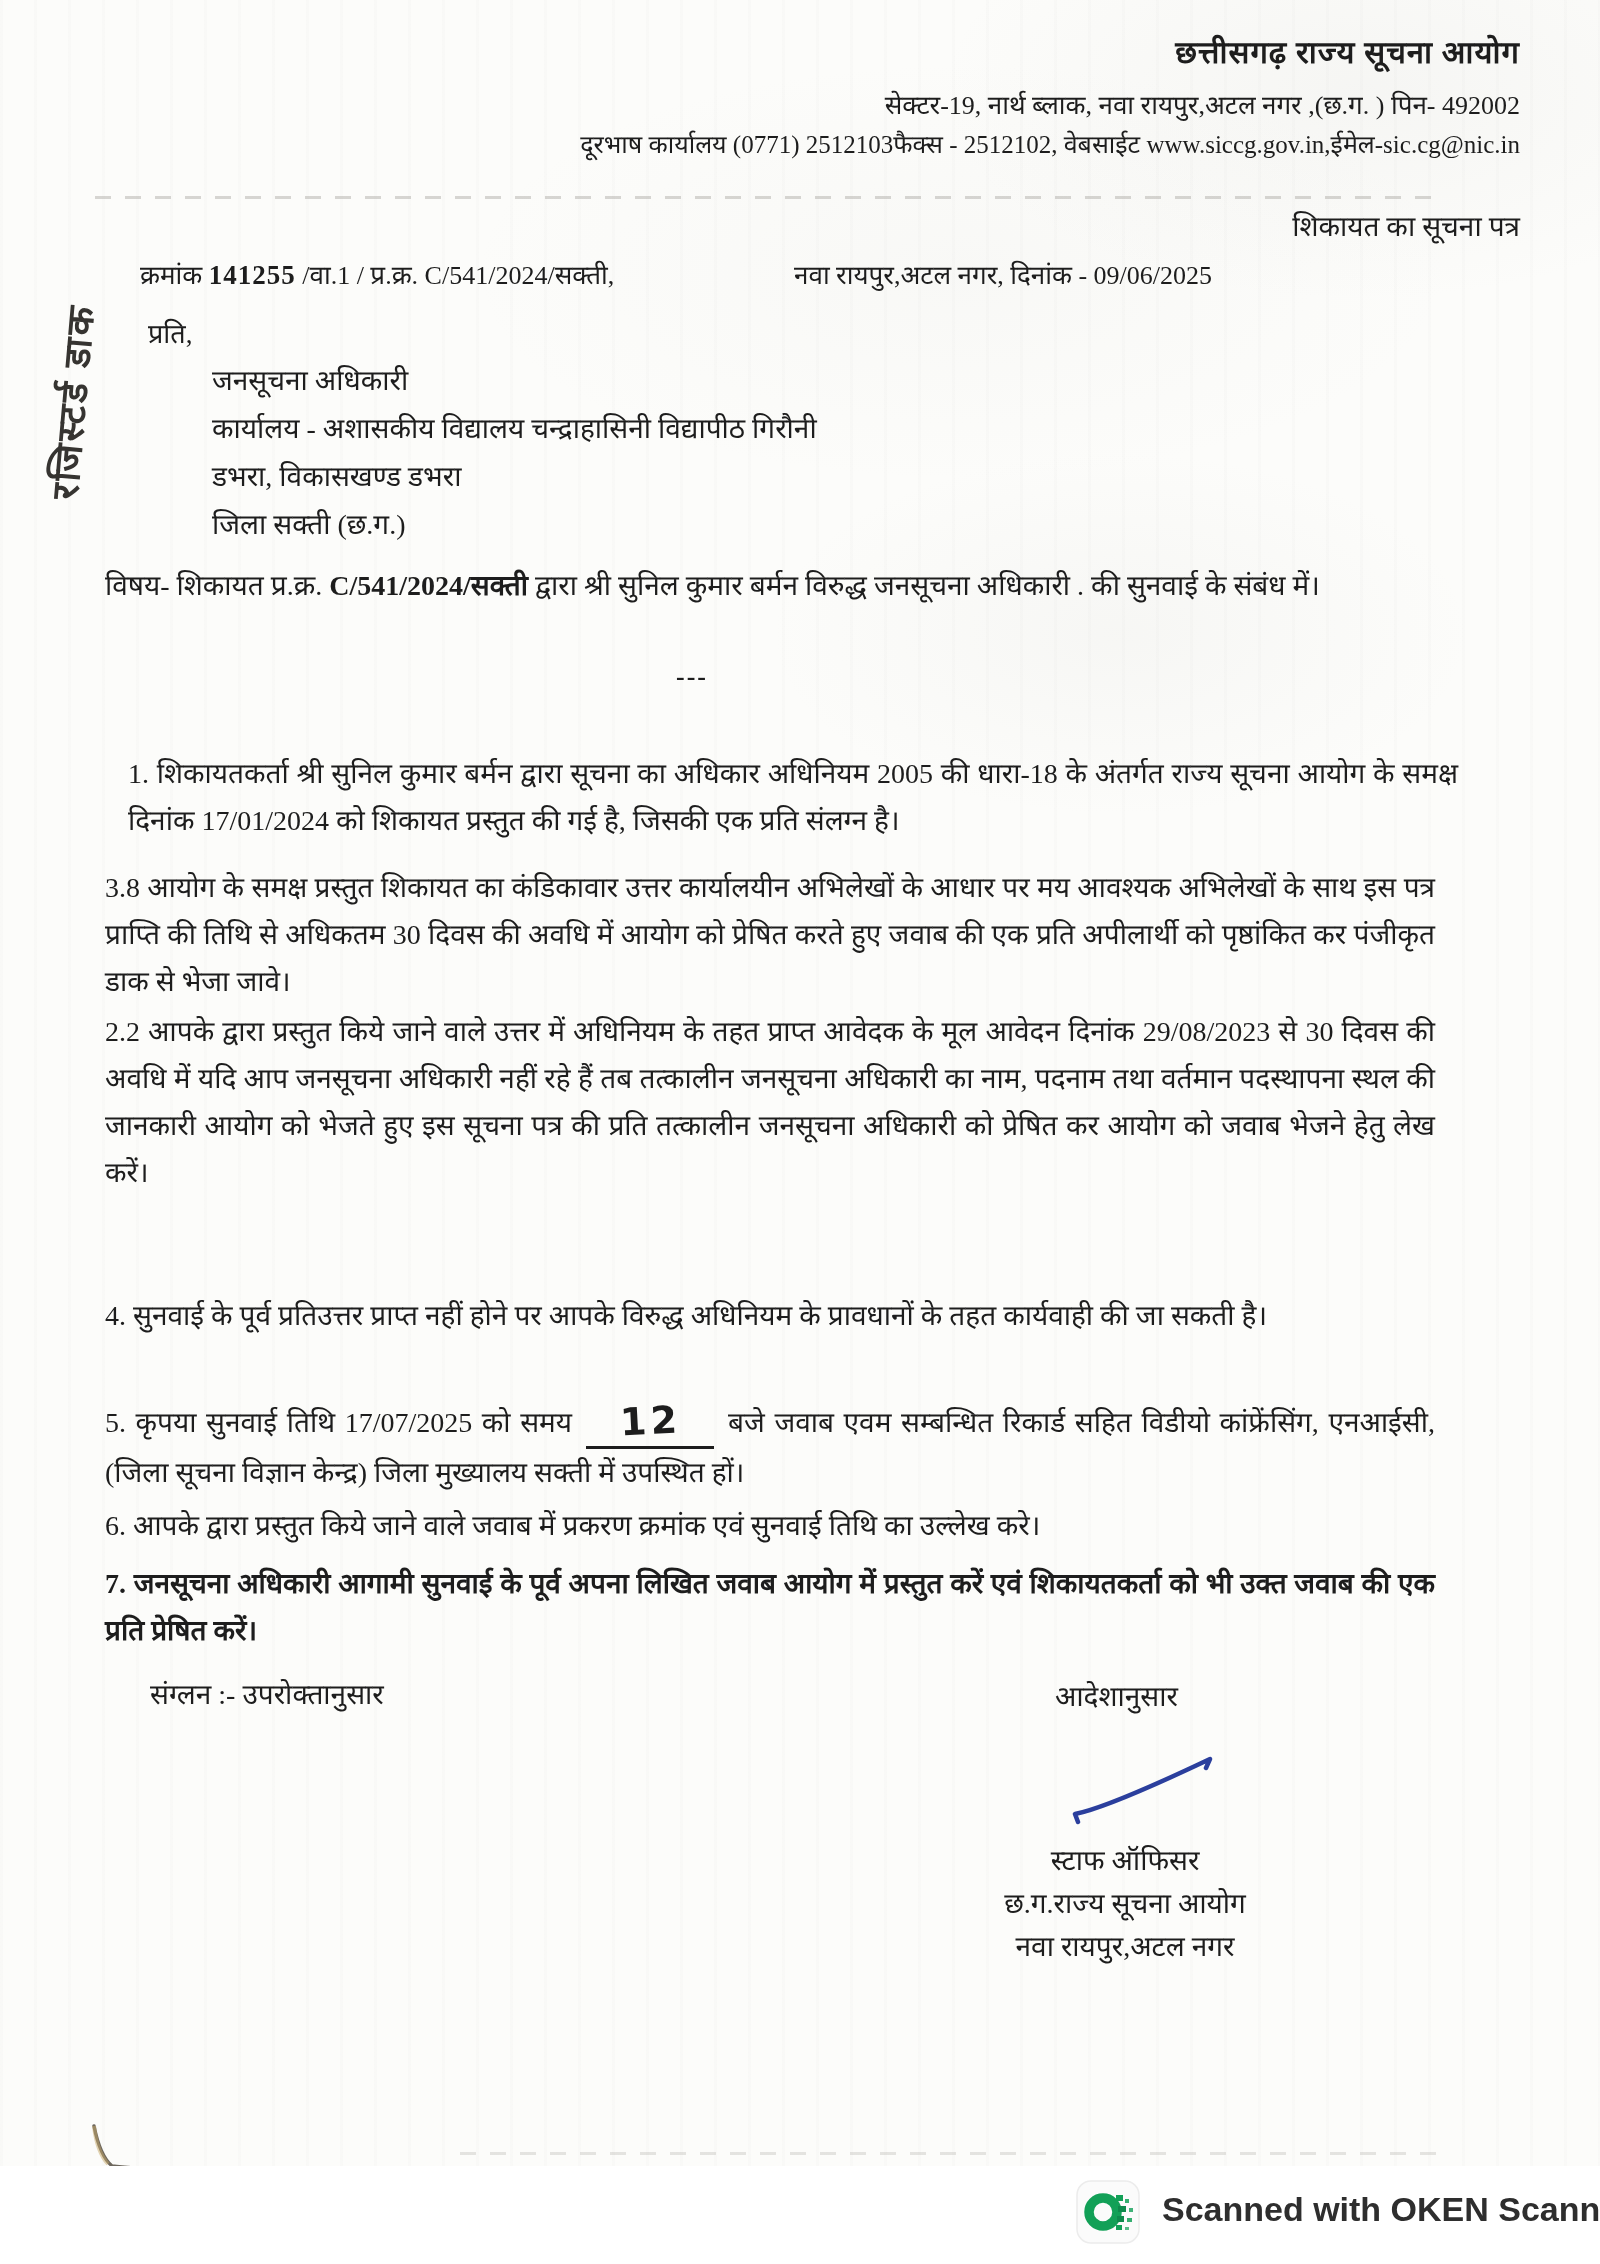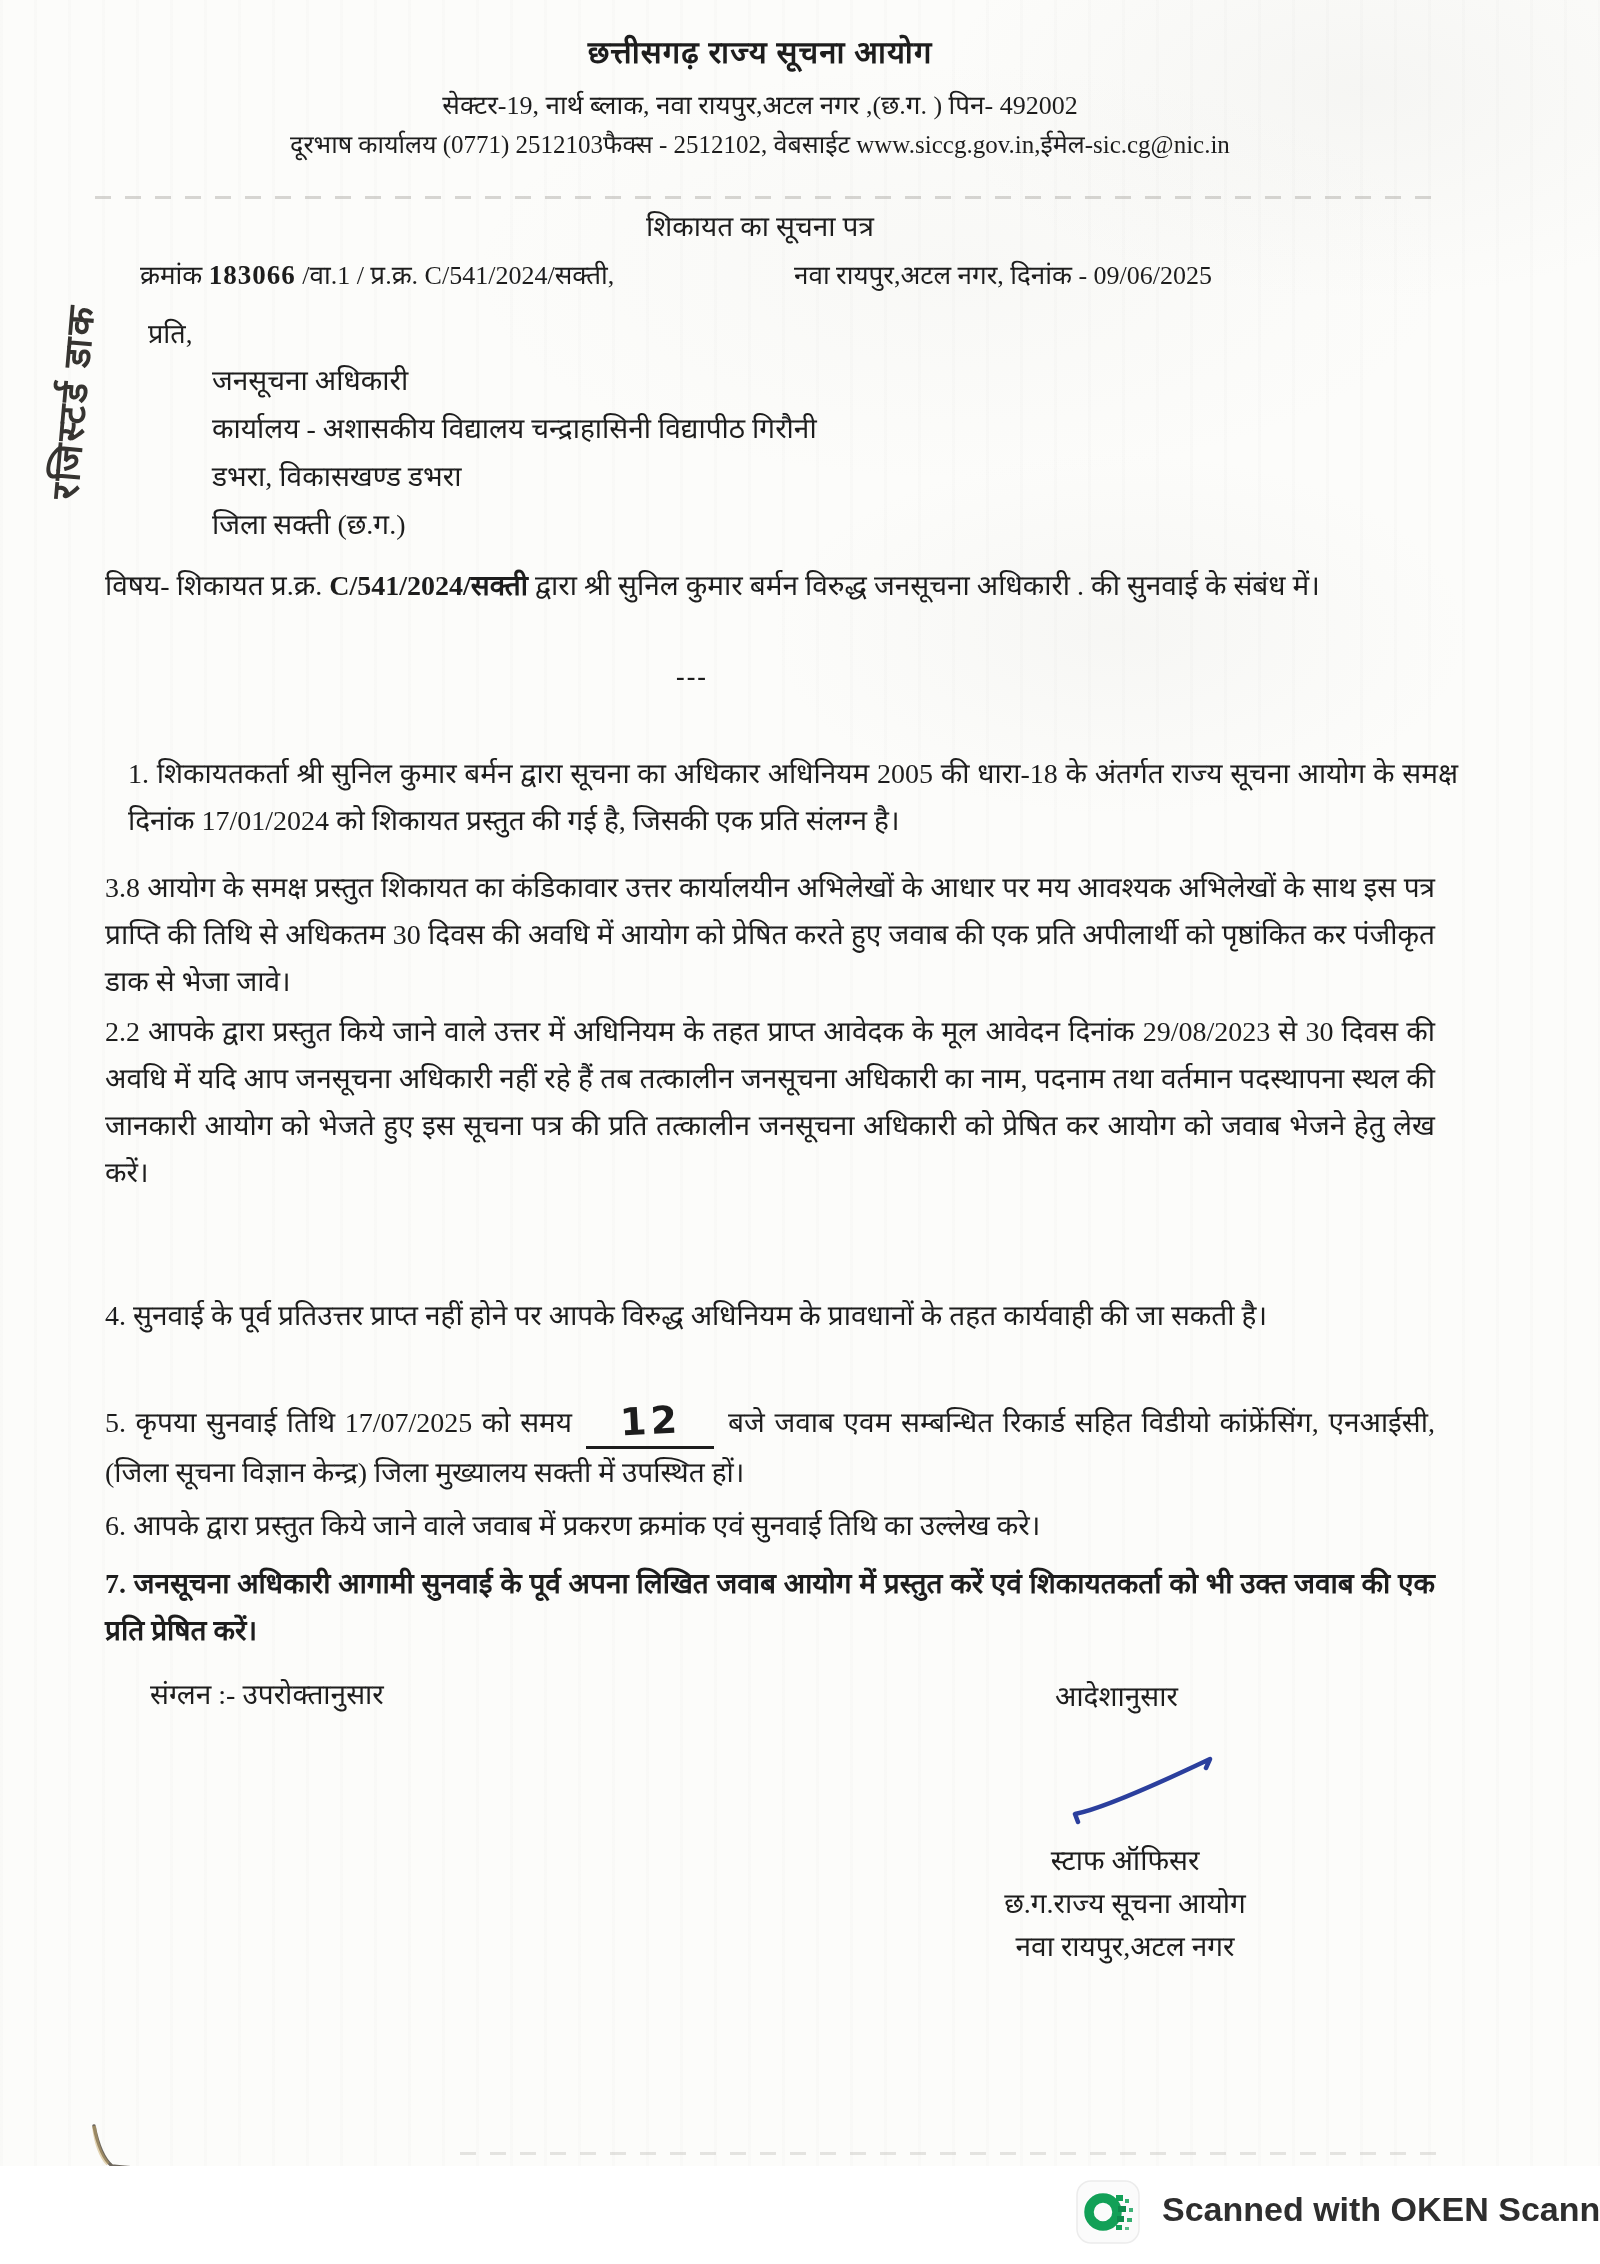--- a/index.html
+++ b/index.html
@@ -12,21 +12,21 @@
     background:
       radial-gradient(ellipse 600px 300px at 85% 4%, rgba(190,190,185,0.10), transparent 70%),
       radial-gradient(ellipse 500px 260px at 70% 28%, rgba(200,200,195,0.10), transparent 70%),
       radial-gradient(ellipse 700px 300px at 60% 12%, rgba(205,205,200,0.08), transparent 70%),
       repeating-linear-gradient(90deg, rgba(120,120,120,0.025) 0 3px, transparent 3px 34px),
       #fcfcfa;
     overflow: hidden;
     font-family: "Liberation Serif", "DejaVu Serif", serif;
     color: #1d1d1d;
   }
-  .center-band { position: absolute; left: 0; width: 1520px; text-align: center; }
+  .center-band { position: absolute; left: 0; width: 1520px; text-align: right; }
   .org-name   { top: 30px;  font-size: 31px; font-weight: bold; letter-spacing: 1px; }
   .org-addr   { top: 86px;  font-size: 26px; }
   .org-contact{ top: 126px; font-size: 25px; }
   .letter-title { top: 206px; font-size: 28px; }
 
   .dash-artifact {
     position: absolute;
     height: 3px;
     background: repeating-linear-gradient(90deg, #b7b5b0 0 16px, transparent 16px 30px);
     opacity: 0.55;
@@ -131,21 +131,21 @@
 
   <div class="center-band org-name">छत्तीसगढ़ राज्य सूचना आयोग</div>
   <div class="center-band org-addr">सेक्टर-19, नार्थ ब्लाक, नवा रायपुर,अटल नगर ,(छ.ग. ) पिन- 492002</div>
   <div class="center-band org-contact">दूरभाष कार्यालय (0771) 2512103फैक्स - 2512102, वेबसाईट www.siccg.gov.in,ईमेल-sic.cg@nic.in</div>
 
   <div class="dash-artifact dash-top"></div>
 
   <div class="center-band letter-title">शिकायत का सूचना पत्र</div>
 
   <div class="ref-row">
-    <span class="ref-left"><span>क्रमांक </span><span class="ref-num">183066</span><span> /वा.1 / प्र.क्र. C/541/2024/सक्ती,</span></span>
+    <span class="ref-left"><span>क्रमांक </span><span class="ref-num">141255</span><span> /वा.1 / प्र.क्र. C/541/2024/सक्ती,</span></span>
     <span class="ref-right">नवा रायपुर,अटल नगर, दिनांक - 09/06/2025</span>
   </div>
 
   <div class="salutation">प्रति,</div>
 
   <div class="stamp">रजिस्टर्ड डाक</div>
 
   <div class="addressee">
     <div>जनसूचना अधिकारी</div>
     <div>कार्यालय - अशासकीय विद्यालय चन्द्राहासिनी विद्यापीठ गिरौनी</div>

